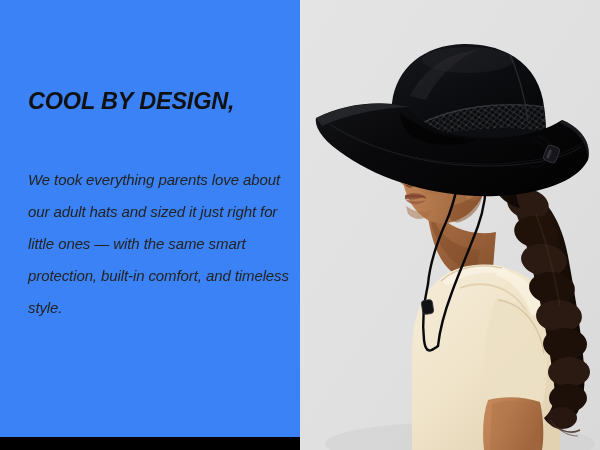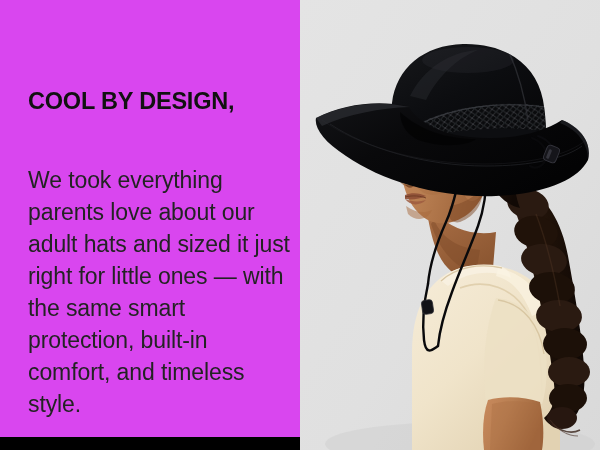--- a/index.html
+++ b/index.html
@@ -18,22 +18,23 @@
     background: #ffffff;
   }
 
   
   .text-panel {
     position: absolute;
     left: 0;
     top: 0;
     width: 300px;
     height: 450px;
-    background: #d946ef;
+    background: #3b82f6;
     box-sizing: border-box;
+    font-style: italic;
   }
   .headline {
     position: absolute;
     left: 28px;
     top: 86px;
     width: 262px;
     margin: 0;
     font-size: 23.5px;
     line-height: 30px;
     font-weight: 700;
@@ -44,21 +45,21 @@
   .headline .line {
     display: block;
     white-space: nowrap;
   }
   .body-copy {
     position: absolute;
     left: 28px;
     top: 164px;
     width: 266px;
     margin: 0;
-    font-size: 23px;
+    font-size: 15px;
     line-height: 32px;
     font-weight: 400;
     color: #232323;
     letter-spacing: -0.1px;
   }
 
   
   .bottom-bar {
     position: absolute;
     left: 0;

